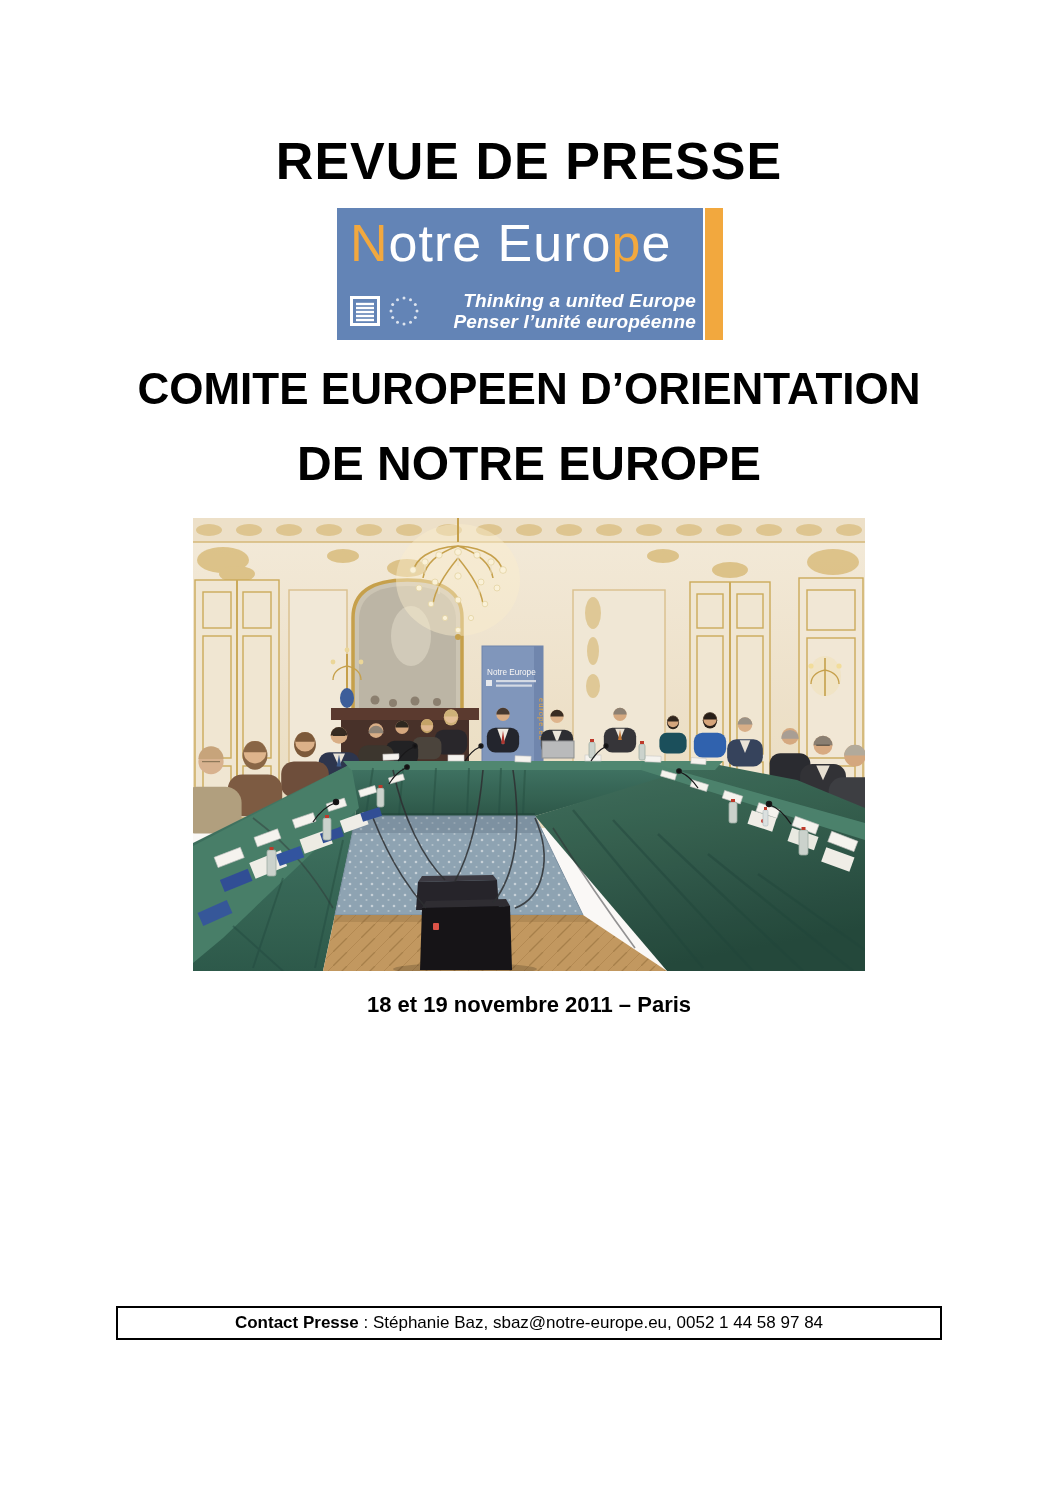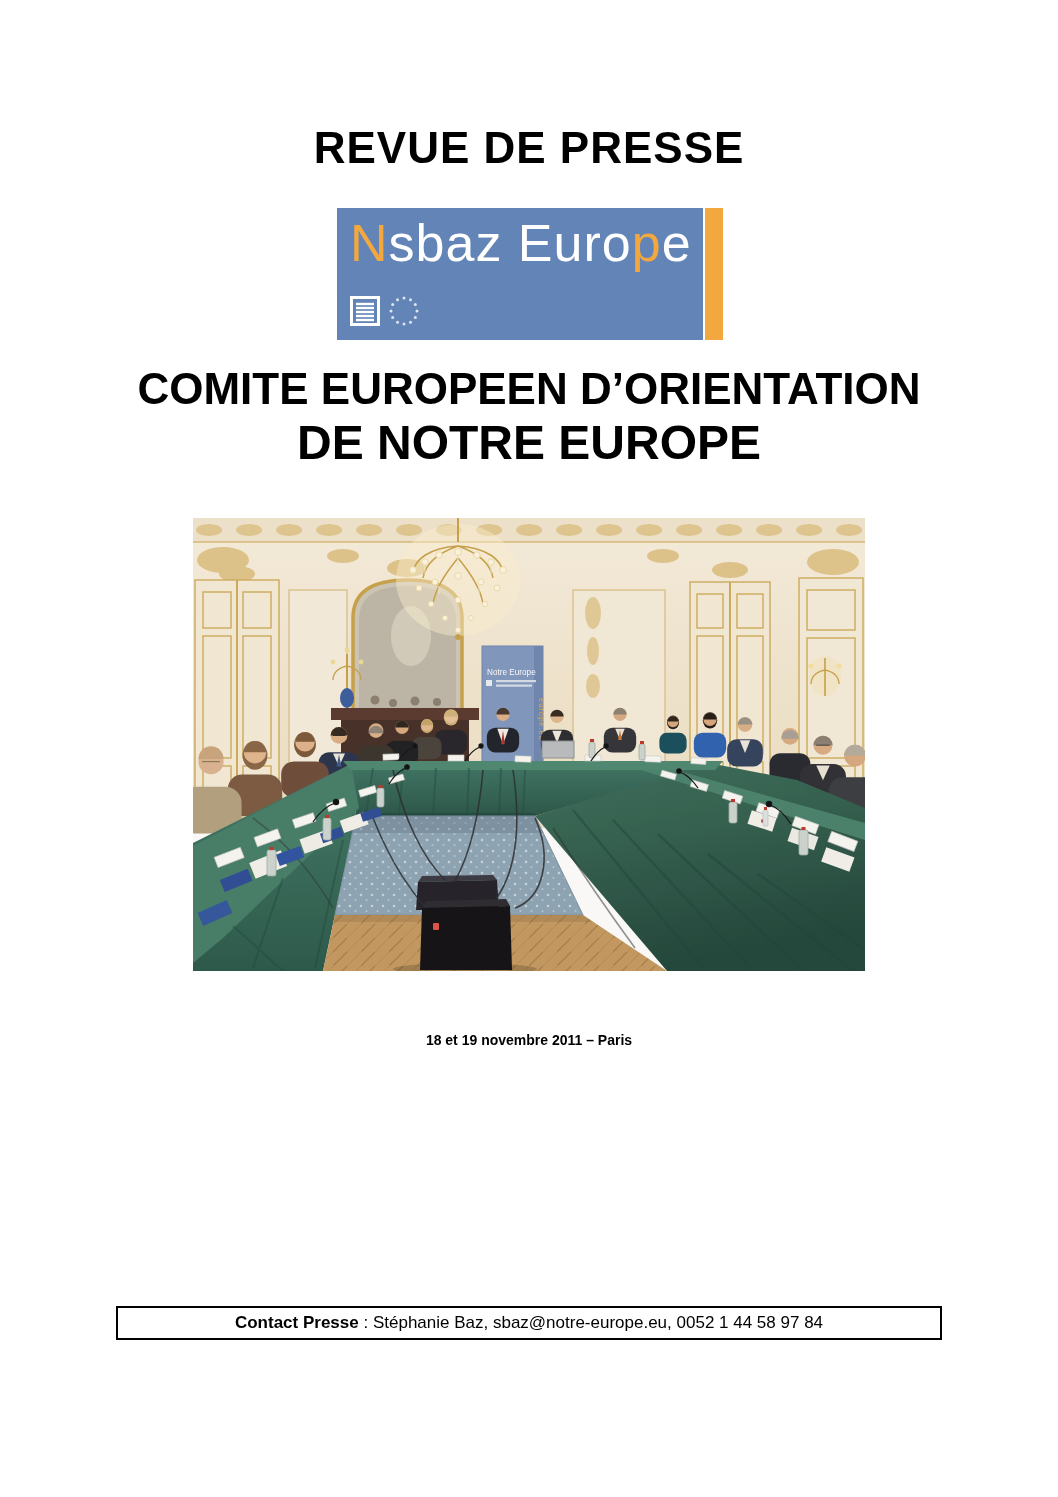--- a/index.html
+++ b/index.html
@@ -3,57 +3,57 @@
 <meta charset="utf-8">
 <style>
   html,body{margin:0;padding:0;}
   body{
     width:1058px;height:1497px;position:relative;background:#ffffff;
     font-family:"Liberation Sans",sans-serif;color:#000;overflow:hidden;
   }
   .abs{position:absolute;}
   .centered{left:0;width:1058px;text-align:center;}
 
-  #doc-title{top:123px;font-size:44px;font-weight:700;letter-spacing:1px;}
+  #doc-title{top:131px;font-size:52px;font-weight:700;letter-spacing:1px;}
 
   
   #logo{left:337px;top:208px;width:386px;height:132px;display:flex;}
   .logo-main{width:366px;height:132px;background:#6384b6;position:relative;color:#fff;}
   .logo-accentbar{width:18px;height:132px;background:#f2a83e;margin-left:2px;}
   .logo-brand{position:absolute;left:13px;top:9px;font-size:52px;line-height:52px;
     letter-spacing:1px;white-space:nowrap;font-weight:400;}
   .logo-brand .accent{color:#f2a83e;}
   .logo-bottom{position:absolute;left:13px;right:7px;bottom:8px;display:flex;align-items:flex-end;}
   .logo-icons{display:flex;align-items:center;gap:9px;margin-bottom:2px;}
   .logo-taglines{margin-left:auto;text-align:right;font-style:italic;font-weight:700;
     font-size:19px;line-height:21px;letter-spacing:0.2px;}
 
   
   #heading1{top:364px;font-size:44px;font-weight:700;}
-  #heading2{top:415px;font-size:48px;font-weight:700;}
+  #heading2{top:436px;font-size:48px;font-weight:700;}
 
   
   #photo-frame{left:193px;top:518px;width:672px;height:453px;}
 
   
-  #date-line{top:1032px;font-size:14px;font-weight:700;}
+  #date-line{top:992px;font-size:22px;font-weight:700;}
 
   
   #contact-box{left:116px;top:1306px;width:822px;border:2px solid #000;
     height:30px;line-height:30px;text-align:center;font-size:17px;}
   #contact-box .lbl{font-weight:700;margin-top:6px;}
 </style>
 </head>
 <body>
 
 <div id="doc-title" class="abs centered">REVUE DE PRESSE</div>
 
 <div id="logo" class="abs">
   <div class="logo-main">
-    <div class="logo-brand"><span class="accent">N</span><span>sbaz Euro</span><span class="accent">p</span><span>e</span></div>
+    <div class="logo-brand"><span class="accent">N</span><span>otre Euro</span><span class="accent">p</span><span>e</span></div>
     <div class="logo-bottom">
       <div class="logo-icons">
         <span>
           <svg width="30" height="30" viewBox="0 0 30 30">
             <rect x="1.5" y="1.5" width="27" height="27" fill="none" stroke="#fff" stroke-width="3"></rect>
             <g stroke="#fff" stroke-width="2.4">
               <line x1="6" y1="8" x2="24" y2="8"></line>
               <line x1="6" y1="12" x2="24" y2="12"></line>
               <line x1="6" y1="16" x2="24" y2="16"></line>
               <line x1="6" y1="20" x2="24" y2="20"></line>
@@ -73,20 +73,24 @@
               <circle cx="2" cy="15" r="1.5"></circle>
                 <circle cx="3.7" cy="8.5" r="1.5"></circle>
               <circle cx="8.5" cy="3.7" r="1.5"></circle>
                 <circle cx="15" cy="2" r="1.5"></circle>
               <circle cx="21.5" cy="3.7" r="1.5"></circle>
                 <circle cx="26.3" cy="8.5" r="1.5"></circle>
             </g>
           </svg>
         </span>
       </div>
+      <div class="logo-taglines">
+        <div>Thinking a united Europe</div>
+        <div>Penser l’unité européenne</div>
+      </div>
     </div>
   </div>
   <div class="logo-accentbar"></div>
 </div>
 
 <div id="heading1" class="abs centered">COMITE EUROPEEN D’ORIENTATION</div>
 <div id="heading2" class="abs centered">DE NOTRE EUROPE</div>
 
 <div id="photo-frame" class="abs">
 <svg width="672" height="453" viewBox="0 0 672 453">

